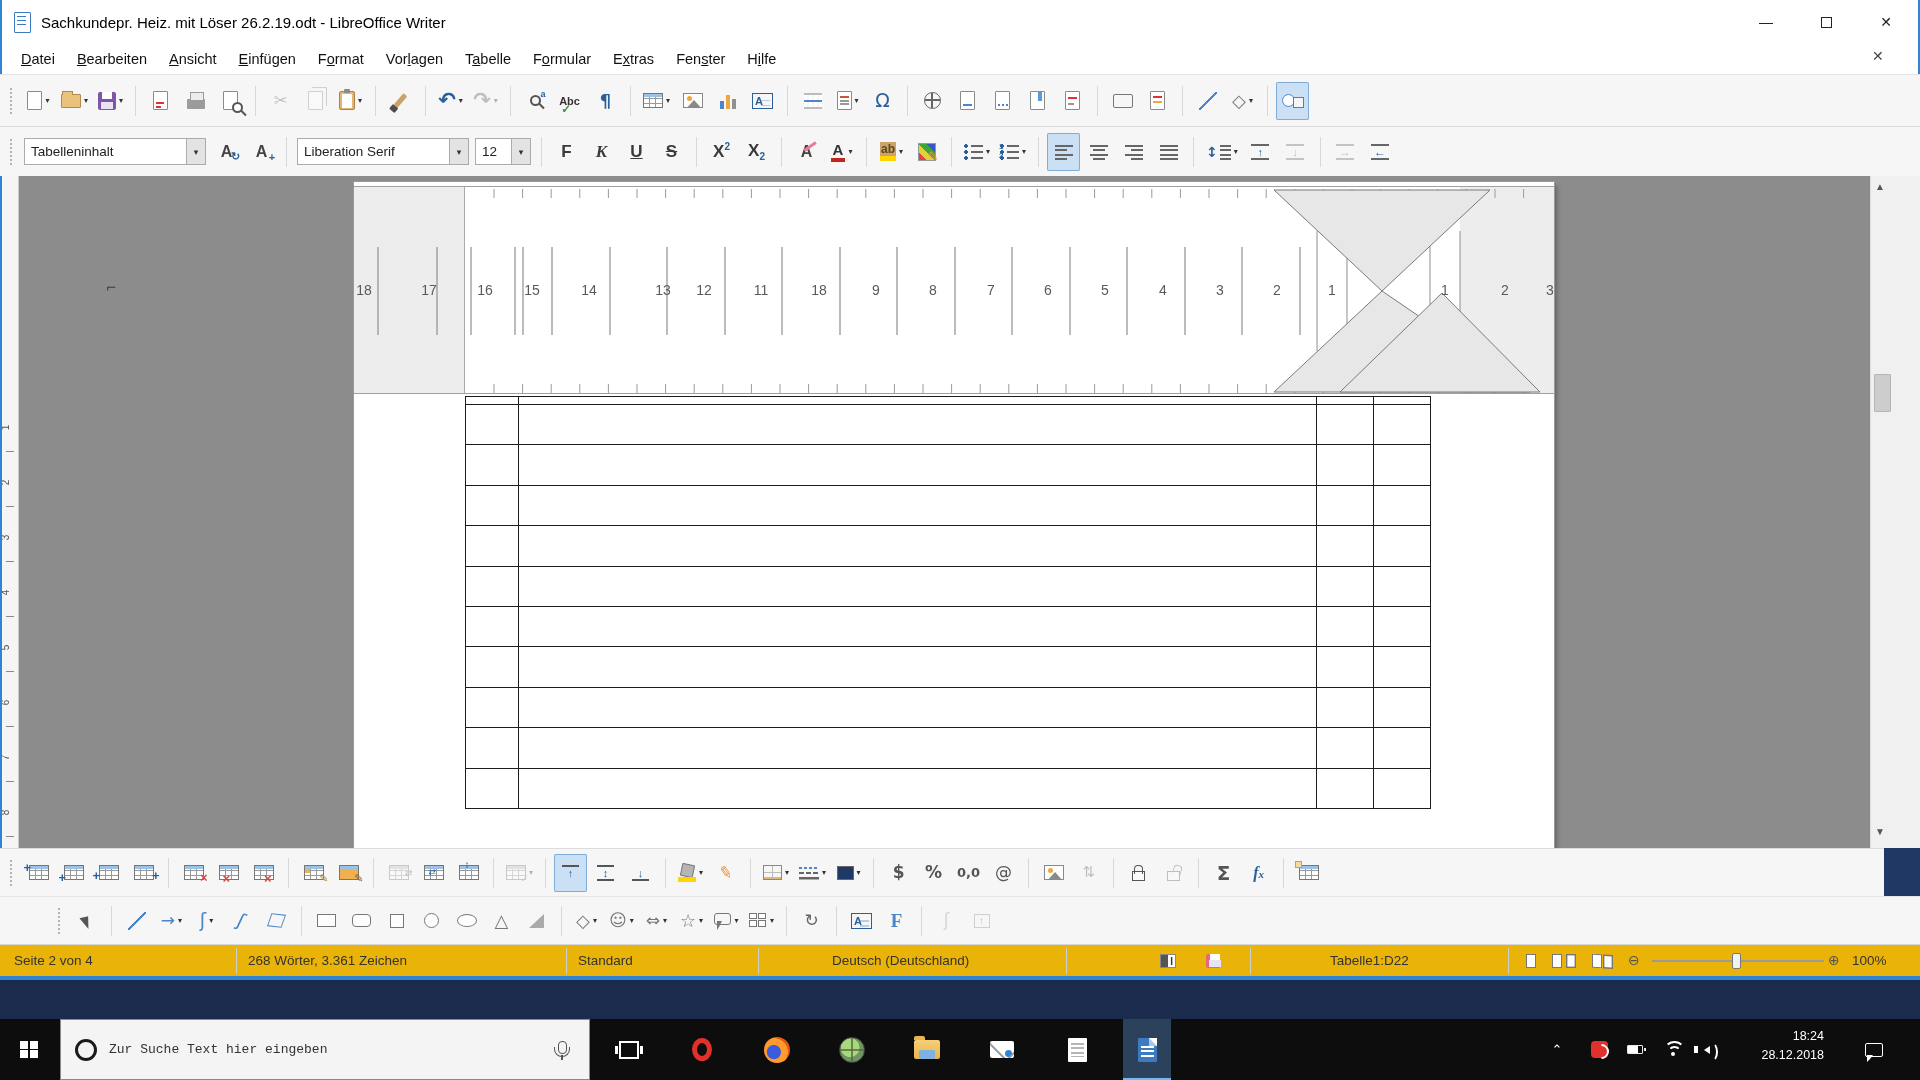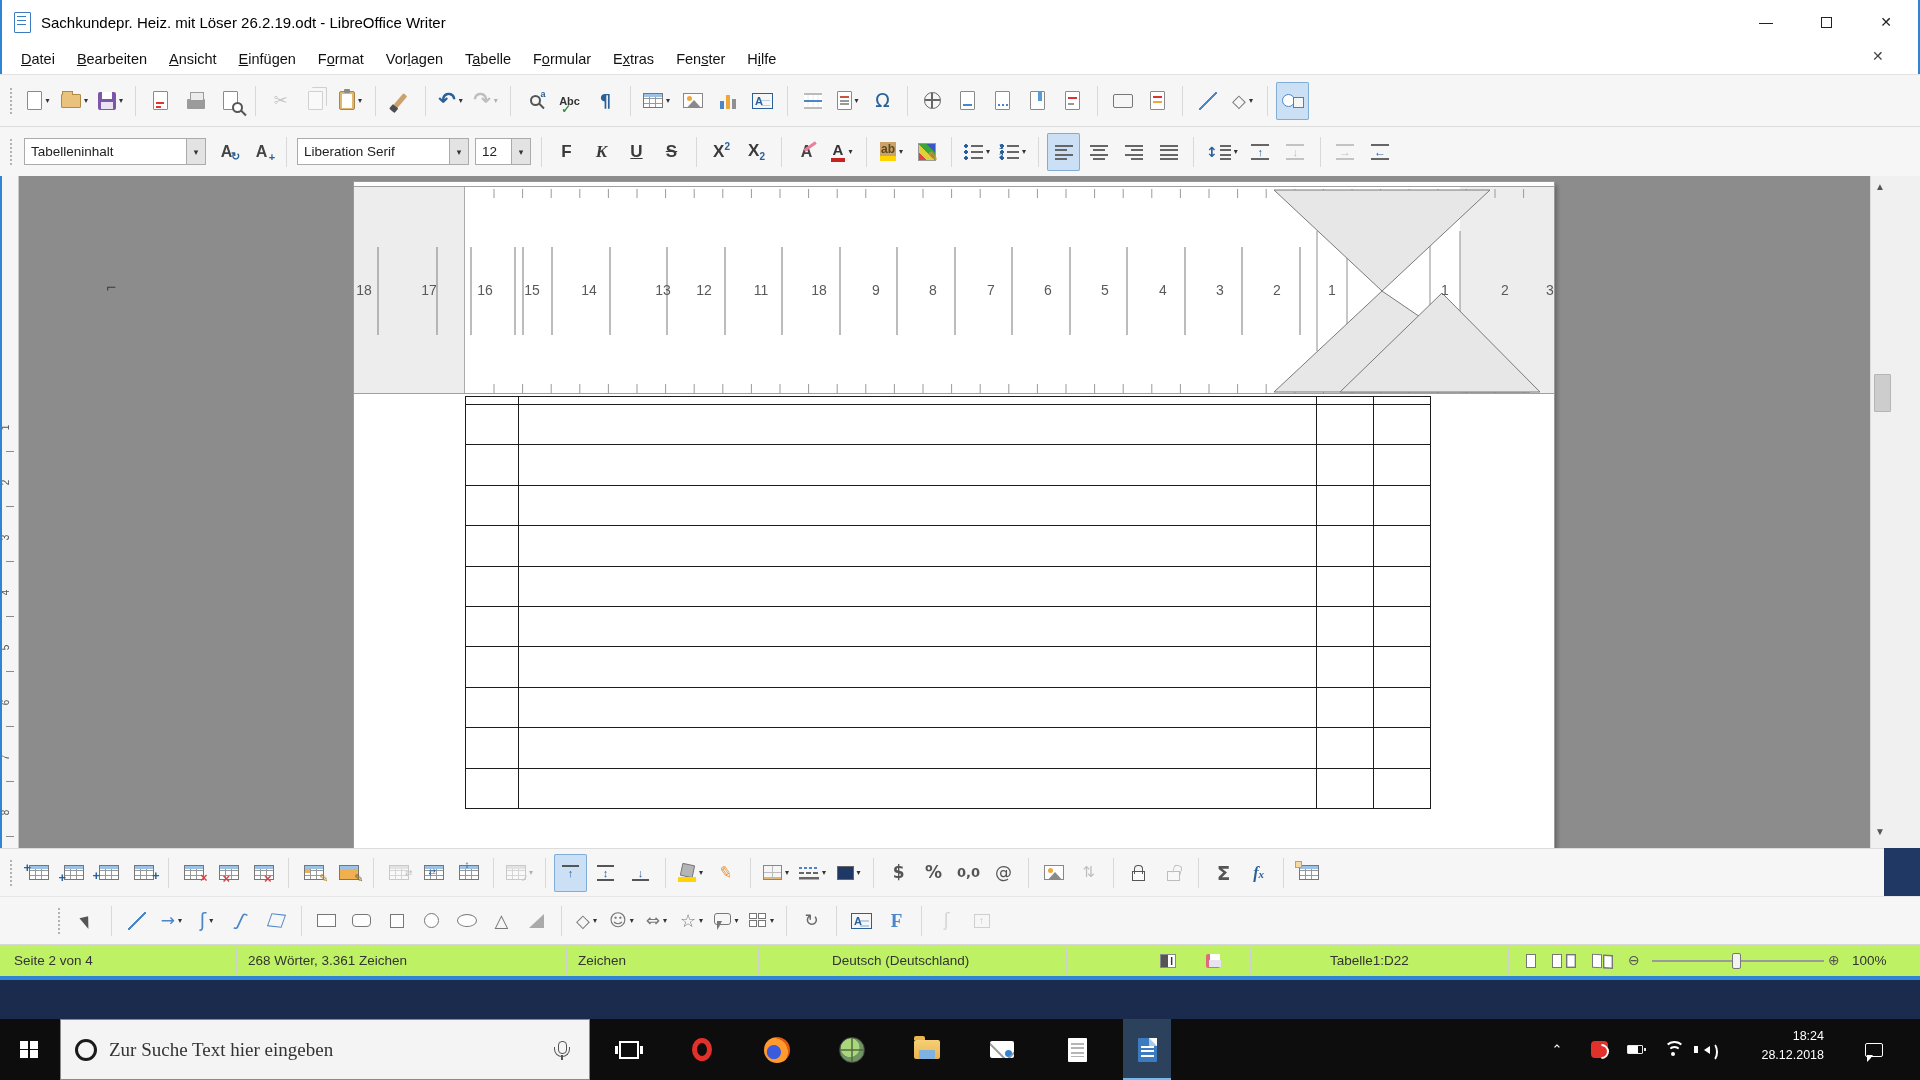--- a/index.html
+++ b/index.html
@@ -129,38 +129,38 @@
 .fn{position:absolute;top:50%;transform:translate(-50%,-50%);font-size:14px;color:#5a5a5a;font-family:"Liberation Sans",sans-serif}
 #dtable{position:absolute;left:111px;top:214px;display:grid;grid-template-columns:52px 797px 56px 56px;grid-template-rows:7px repeat(10,39.4px);gap:1px;background:#1c1c1c;border:1px solid #1c1c1c}
 .dc{background:#fff}
 #curmark{position:absolute;left:104px;top:104px;font-size:13px;color:#3a3a3a;font-family:"DejaVu Sans",sans-serif}
 #vscroll{position:absolute;left:1868px;top:0;width:24px;height:672px;background:#f0f0f0;border-left:1px solid #ddd}
 #rstrip{position:absolute;left:1892px;top:0;width:28px;height:672px;background:#f0f0f0}
 .sarr{position:absolute;left:4px;font-size:10px;color:#555}
 #sthumb{position:absolute;left:3px;top:198px;width:17px;height:38px;background:#cdcdcd;border:1px solid #b5b5b5;border-radius:1px}
 #navyblk{position:absolute;left:1884px;top:848px;width:36px;height:48px;background:#1f3864}
 
-#sbar{position:absolute;left:0;top:944px;width:1920px;height:32px;background:#bef264;border-top:1px solid #d7d7d7;font-size:13.5px;color:#333}
+#sbar{position:absolute;left:0;top:944px;width:1920px;height:32px;background:#eab308;border-top:1px solid #d7d7d7;font-size:13.5px;color:#333}
 .sit{position:absolute;top:8px;white-space:nowrap}
 .sdv{position:absolute;top:3px;width:1px;height:26px;background:#cfcfcf}
 .selm{position:absolute;left:1160px;top:9px;width:16px;height:14px;border:1px solid #888;background:linear-gradient(90deg,#555 0 7px,#fff 7px);font:600 10px/13px "Liberation Sans",sans-serif;color:#333;text-align:right;padding-right:2px}
 .vlp{position:absolute;top:9px;width:10px;height:14px;border:1.4px solid #777;background:#fff}
 #zoomtrack{position:absolute;left:1652px;top:15px;width:172px;height:2px;background:#9a9a9a}
 #zoomtick{position:absolute;left:1736px;top:11px;width:1.5px;height:10px;background:#9a9a9a}
 #zoomthumb{position:absolute;left:1732px;top:8px;width:9px;height:16px;background:#f2f2f2;border:1px solid #777;border-radius:2px}
 .zbtn{position:absolute;top:7px;font-size:14px;color:#555;font-family:"DejaVu Sans",sans-serif}
 #winbtm{position:absolute;left:0;top:976px;width:1920px;height:4px;background:#2f85d4}
 #desk{position:absolute;left:0;top:980px;width:1920px;height:39px;background:#1b2b4d}
 
 #task{position:absolute;left:0;top:1019px;width:1920px;height:61px;background:#0d0d0d}
 #start{position:absolute;left:0;top:0;width:58px;height:61px;display:flex;align-items:center;justify-content:center}
 .stw{display:grid;grid-template-columns:8px 8px;grid-template-rows:8px 8px;gap:1.6px}
 .stw i{background:#fff}
 #search{position:absolute;left:60px;top:0;width:530px;height:61px;background:#f4f4f4;border:1px solid #8a8a8a;display:flex;align-items:center}
-#search input{border:none;outline:none;background:transparent;font-size:19px;color:#333;flex:1;font-family:Liberation Serif, serif}
+#search input{border:none;outline:none;background:transparent;font-size:13px;color:#333;flex:1;font-family:Liberation Mono, monospace}
 #search input::placeholder{color:#333}
 .cort{width:22px;height:22px;border:3.5px solid #1a1a1a;border-radius:50%;margin:0 12px 0 14px;flex:0 0 auto}
 .mic{width:9px;height:13px;border:1.7px solid #555;border-radius:4px;position:relative;margin:0 22px 4px 10px;flex:0 0 auto}
 .mic:after{content:"";position:absolute;left:-4.6px;top:5px;width:14px;height:9px;border:1.7px solid #555;border-top:none;border-radius:0 0 9px 9px}
 .mic:before{content:"";position:absolute;left:2.4px;bottom:-7px;width:1.7px;height:5px;background:#555}
 .app{position:absolute;top:0;height:61px;width:48px;display:flex;align-items:center;justify-content:center}
 .app.active{background:#2c415c;box-shadow:inset 0 -2px 0 0 #76b9ed}
 .tview{width:20px;height:18px;border:2px solid #fff;position:relative;background:#0d0d0d}
 .tview:before{content:"";position:absolute;left:-6px;top:3px;width:3px;height:8px;background:#fff}
 .tview:after{content:"";position:absolute;right:-6px;top:3px;width:3px;height:8px;background:#fff}
@@ -1166,21 +1166,21 @@
       </span>
     </span>
   </div>
 <div id="navyblk"></div>
 
 <div id="sbar">
   <span class="sit" style="left:14px">Seite 2 von 4</span>
   <i class="sdv" style="left:236px"></i>
   <span class="sit" style="left:248px">268 Wörter, 3.361 Zeichen</span>
   <i class="sdv" style="left:566px"></i>
-  <span class="sit" style="left:578px">Zeichen</span>
+  <span class="sit" style="left:578px">Standard</span>
   <i class="sdv" style="left:758px"></i>
   <span class="sit" style="left:832px">Deutsch (Deutschland)</span>
   <i class="sdv" style="left:1066px"></i>
   <span class="selm">I</span>
   <span class="flop red" style="position:absolute;left:1206px;top:9px"></span>
   <i class="sdv" style="left:1250px"></i>
   <span class="sit" style="left:1330px">Tabelle1:D22</span>
   <i class="sdv" style="left:1508px"></i>
   <span class="vlp" style="left:1526px"></span>
   <span class="vlp" style="left:1552px;box-shadow:14px 0 0 -1.4px #fff,14px 0 0 0 #777"></span>

